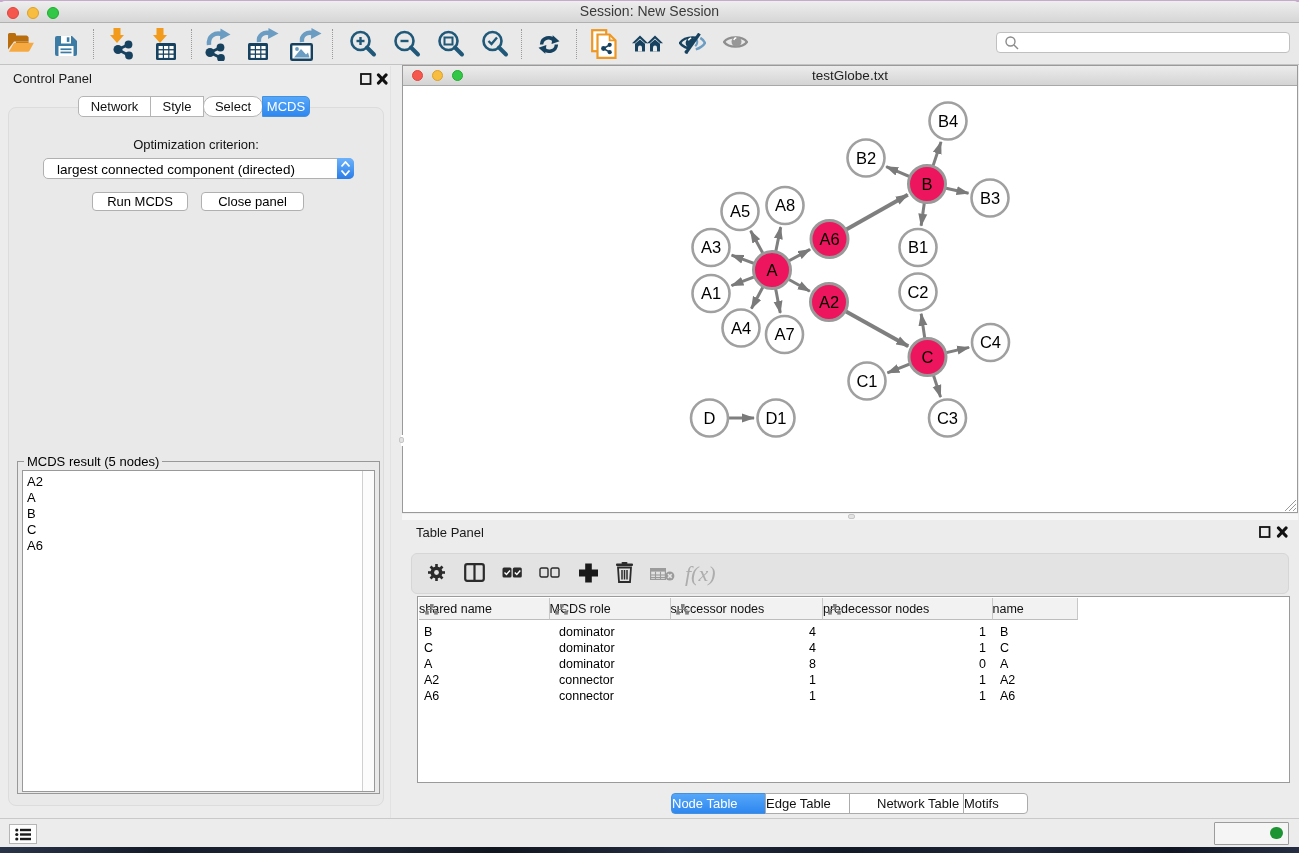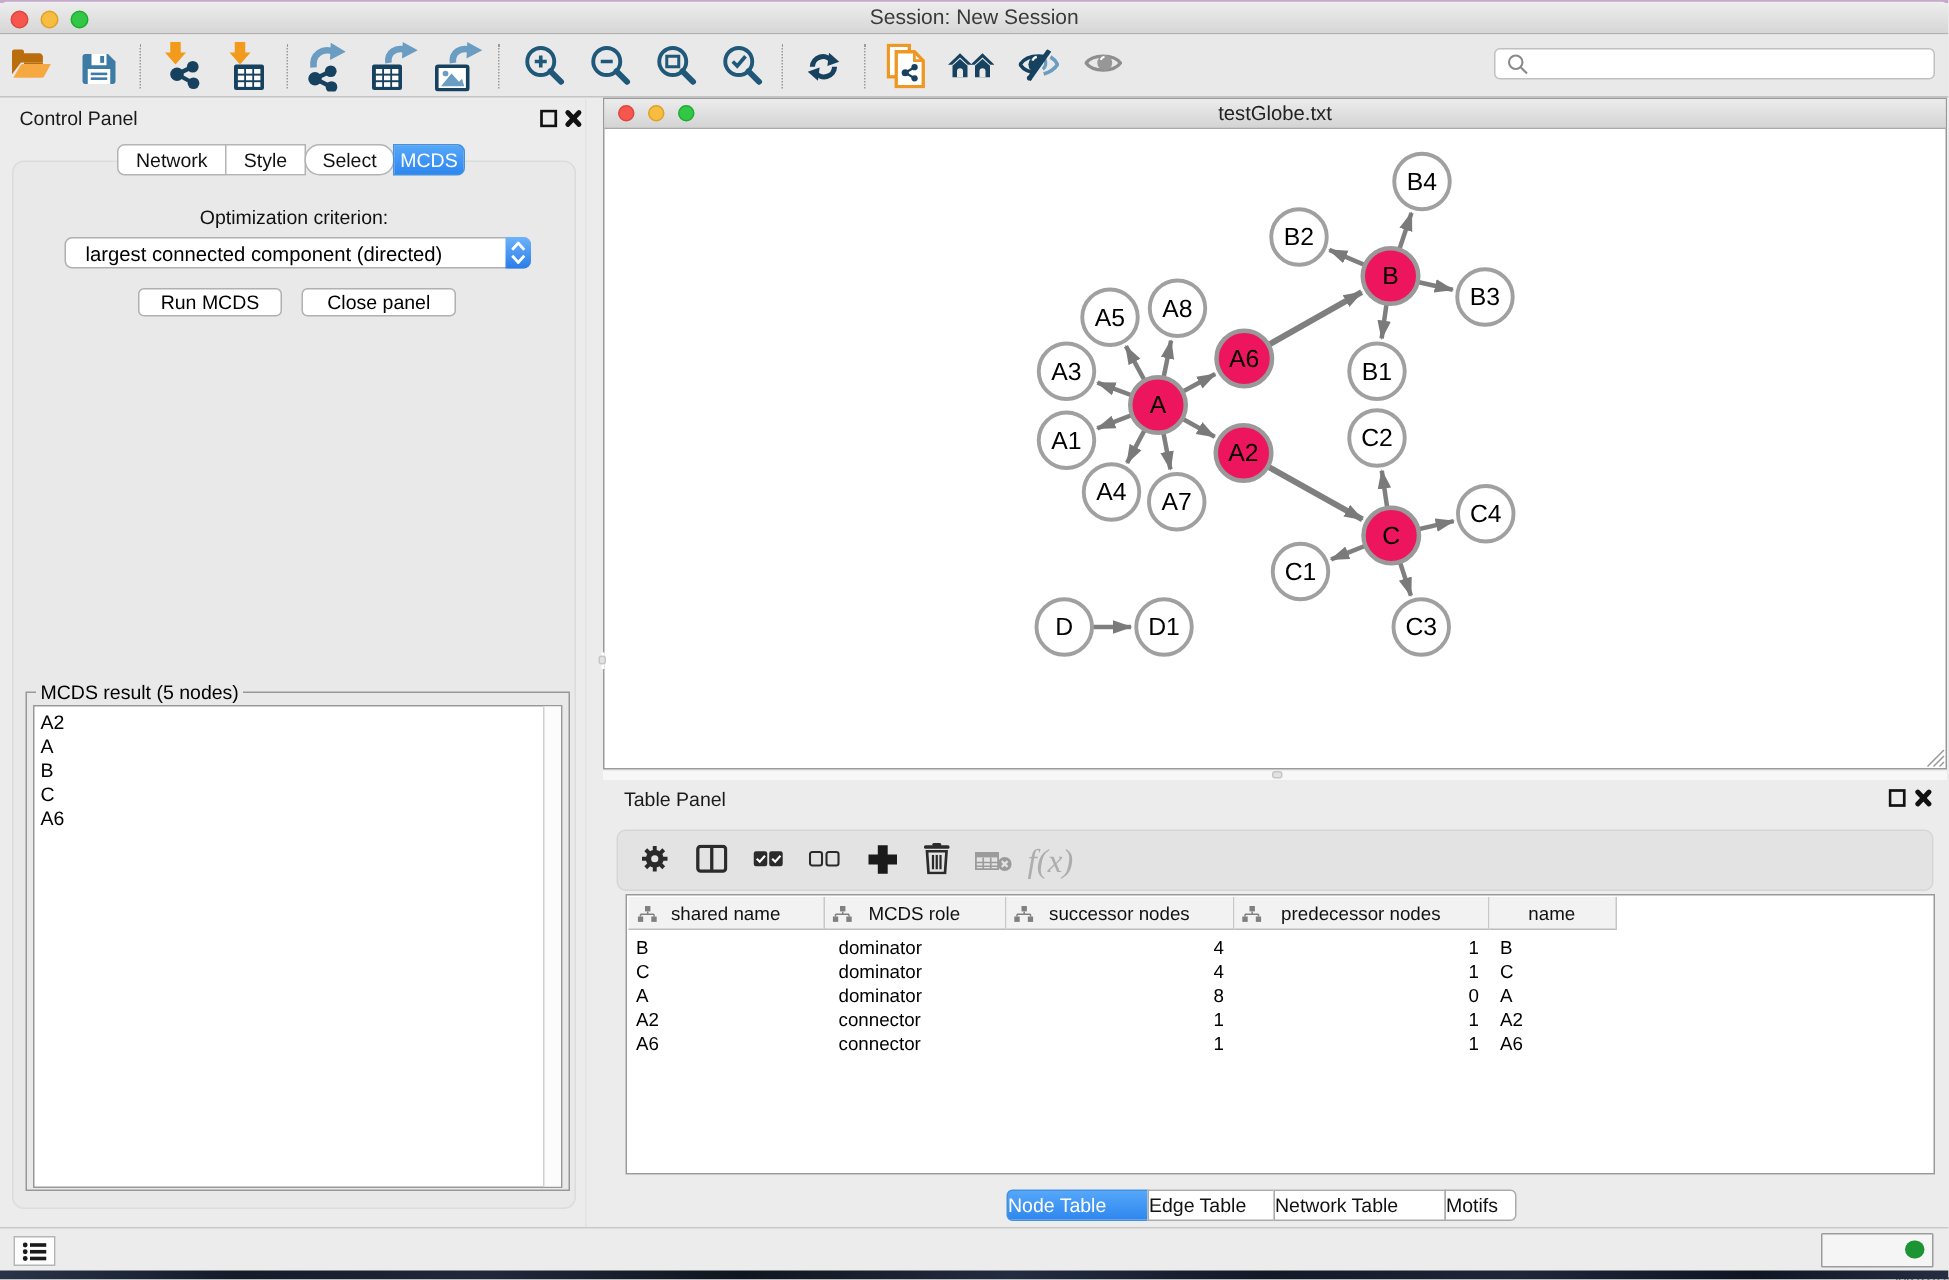--- a/index.html
+++ b/index.html
@@ -42,21 +42,21 @@
 
 #netwin { left:402px; top:65px; width:896px; height:448px; background:#fff; border:1px solid #9a9a9a; }
 #net-titlebar { position:absolute; left:0; top:0; width:100%; height:20px;
   background:linear-gradient(#ececec,#d4d4d4); border-bottom:1px solid #a8a8a8; }
 #net-titlebar .title { width:100%; text-align:center; font-size:13.5px; color:#222; line-height:19px; }
 
 
 #tp-title { left:416px; top:525px; font-size:13px; color:#1a1a1a; }
 #tp-toolbar { left:411px; top:553px; width:878px; height:41px; background:#e3e3e3; border:1px solid #d6d6d6; border-radius:6px; }
 #tp-table { left:417px; top:596px; width:873px; height:187px; background:#fff; border:1px solid #9a9a9a; }
-.th { position:absolute; top:1px; height:22px; background:#f2f2f2; border-right:1px solid #c8c8c8; border-bottom:1px solid #bdbdbd; font-size:12.5px; text-align:center; color:#111; line-height:22px; }
+.th { position:absolute; top:1px; height:22px; background:#f2f2f2; border-right:1px solid #c8c8c8; border-bottom:1px solid #bdbdbd; font-size:12.5px; color:#111; line-height:22px; }
 .td { position:absolute; font-size:12.5px; color:#000; line-height:16px; }
 .bt { position:absolute; top:793px; height:21px; background:#fff; border:1px solid #ababab; font-size:13px; text-align:left; line-height:19px; color:#111; }
 
 
 #statussep { left:0; top:818px; width:1299px; height:1px; background:#c9c9c9; }
 #listbtn { left:9px; top:824px; width:28px; height:20px; background:#fdfdfd; border:1px solid #b5b5b5; }
 #membtn { left:1214px; top:822px; width:75px; height:23px; background:#f5f5f5; border:1px solid #9c9c9c; border-radius:1px; font-size:12.5px; line-height:21px; color:#111;padding-left:48px; }
 #bottom-strip { left:0; top:847px; width:1299px; height:6px;
   background:linear-gradient(90deg,#2a3448 0%,#141c2a 12%,#20283a 25%,#10161f 38%,#232c40 52%,#121927 65%,#1e2638 78%,#0f1523 90%,#252e42 100%); }
 </style>
@@ -509,22 +509,22 @@
       </svg>predecessor nodes</div>
   <div class="th" style="left:574.5px; width:85px;">name</div>
   <div class="td" style="left:6px; top:27px;">B<br>C<br>A<br>A2<br>A6</div>
   <div class="td" style="left:141px; top:27px;">dominator<br>dominator<br>dominator<br>connector<br>connector</div>
   <div class="td" style="left:298px; top:27px; width:100px; text-align:right;">4<br>4<br>8<br>1<br>1</div>
   <div class="td" style="left:468px; top:27px; width:100px; text-align:right;">1<br>1<br>0<br>1<br>1</div>
   <div class="td" style="left:582px; top:27px;">B<br>C<br>A<br>A2<br>A6</div>
 </div>
 <div class="abs bt" style="left:671px; width:95px; background:linear-gradient(#55a7f9,#2f87ef); color:#fff; border-color:#4491e0; border-radius:4px 0 0 4px;">Node Table</div>
 <div class="abs bt" style="left:765px; width:85px;">Edge Table</div>
-<div class="abs bt" style="left:849px; width:115px;">Network Table</div>
-<div class="abs bt" style="left:963px; width:48px; border-radius:0 4px 4px 0;">Motifs</div>
+<div class="abs bt" style="left:849px; width:115px;padding-left:27px;">Network Table</div>
+<div class="abs bt" style="left:963px; width:65px; border-radius:0 4px 4px 0;">Motifs</div>
 
 <div class="abs" id="statussep"></div>
 <div class="abs" id="listbtn">
   <svg width="16" height="13" viewBox="0 0 16 13" style="position:absolute; left:5px; top:3px;">
     <g fill="#1a1a1a">
       <circle cx="1.8" cy="2" r="1.6"></circle>
         <circle cx="1.8" cy="6.5" r="1.6"></circle>
         <circle cx="1.8" cy="11" r="1.6"></circle>
       <rect x="5" y="0.8" width="11" height="2.4"></rect>
       <rect x="5" y="5.3" width="11" height="2.4"></rect>

